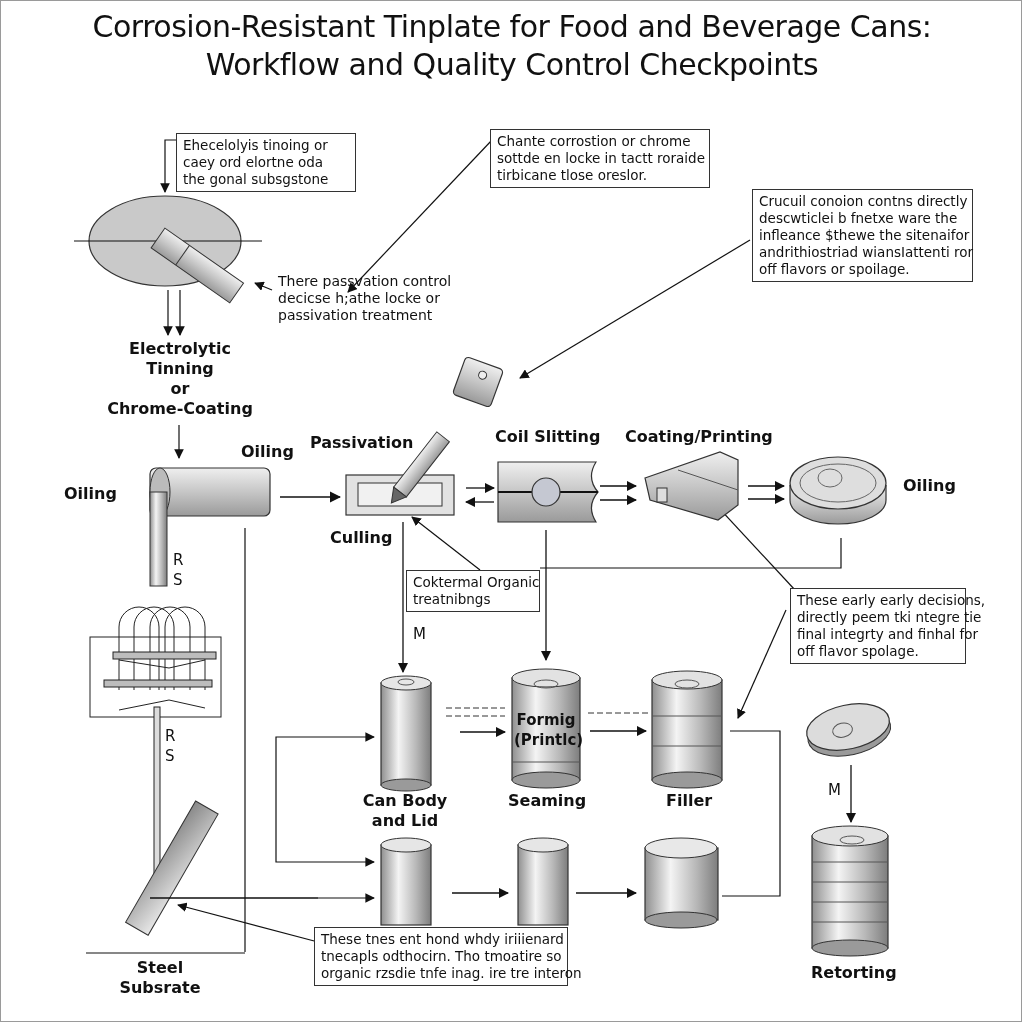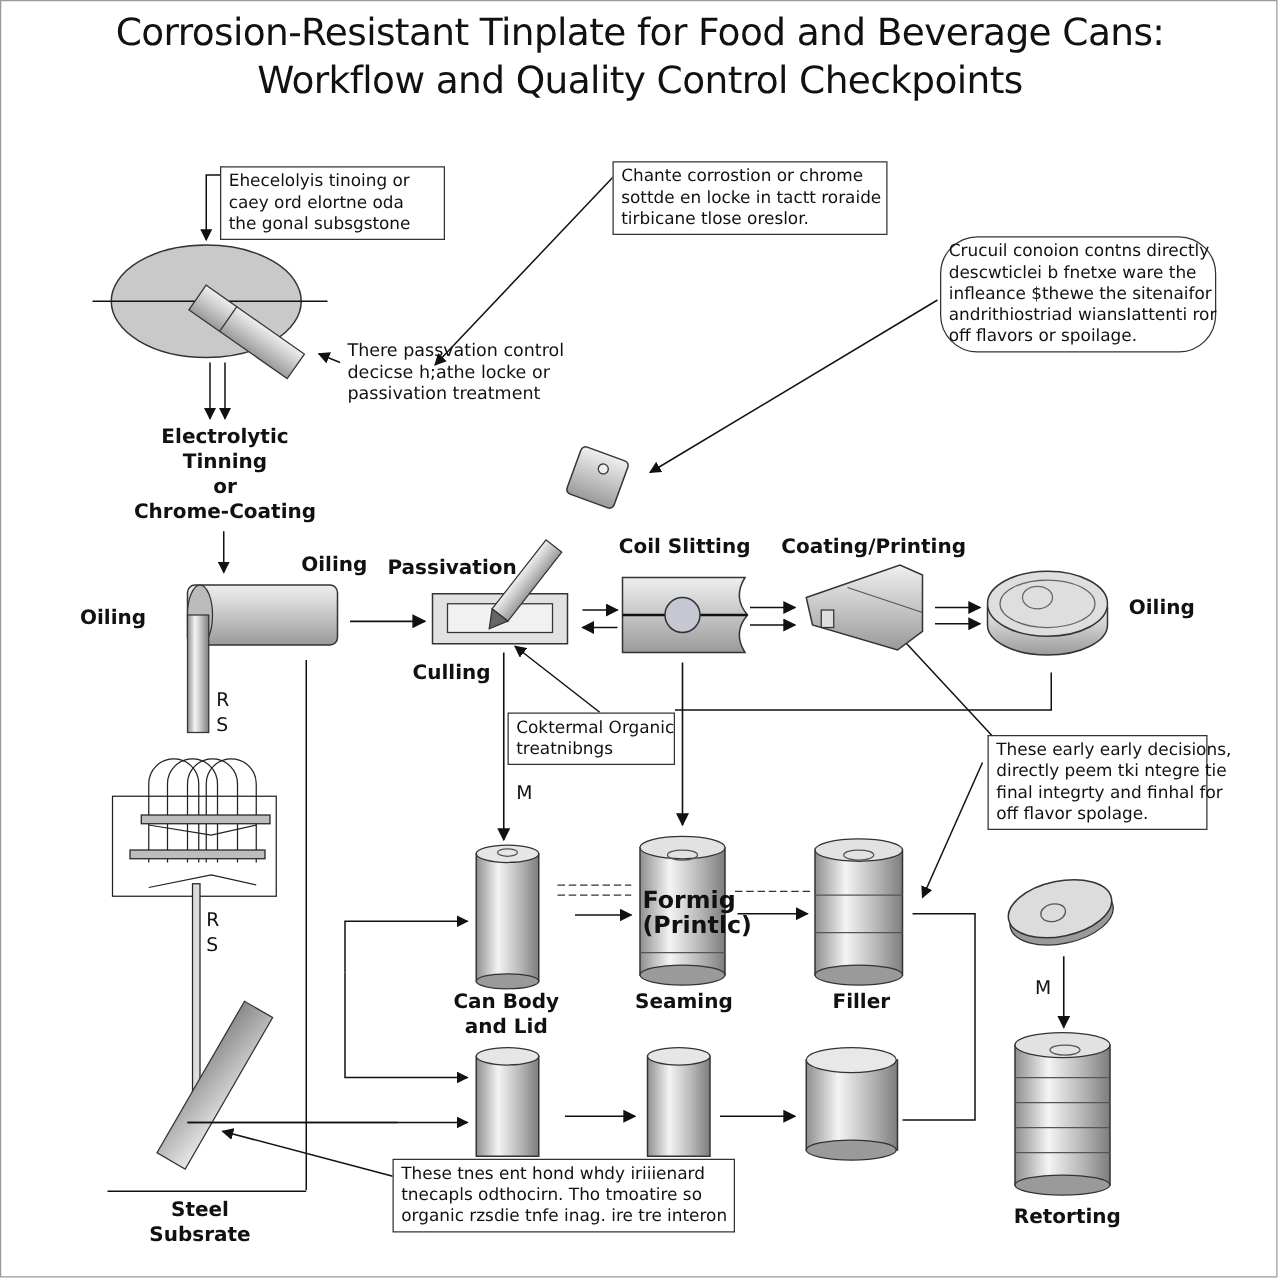--- a/index.html
+++ b/index.html
@@ -212,21 +212,21 @@
   <div>caey ord elortne oda</div>
   <div>the gonal subsgstone</div>
 </div>
 
 <div class="box" style="left:490px; top:129px; width:220px;">
   <div>Chante corrostion or chrome</div>
   <div>sottde en locke in tactt roraide</div>
   <div>tirbicane tlose oreslor.</div>
 </div>
 
-<div class="box" style="left:752px; top:189px; width:221px;border-radius:30px;">
+<div class="box" style="left:752px; top:189px; width:221px;">
   <div>Crucuil conoion contns directly</div>
   <div>descwticlei b fnetxe ware the</div>
   <div>infleance $thewe the sitenaifor</div>
   <div>andrithiostriad wiansIattenti ror</div>
   <div>off flavors or spoilage.</div>
 </div>
 
 <div class="plain" style="left:278px; top:273px;">
   <div>There passvation control</div>
   <div>decicse h;athe locke or</div>
@@ -238,47 +238,47 @@
   <div>treatnibngs</div>
 </div>
 
 <div class="box" style="left:790px; top:588px; width:176px;">
   <div>These early early decisions,</div>
   <div>directly peem tki ntegre tie</div>
   <div>final integrty and finhal for</div>
   <div>off flavor spolage.</div>
 </div>
 
-<div class="box" style="left:314px; top:927px; width:274px;">
+<div class="box" style="left:314px; top:927px; width:254px;">
   <div>These tnes ent hond whdy iriiienard</div>
   <div>tnecapls odthocirn. Tho tmoatire so</div>
   <div>organic rzsdie tnfe inag. ire tre interon</div>
 </div>
 
 <div class="label" style="left:100px; top:339px; width:160px;">
   <div>Electrolytic</div>
   <div>Tinning</div>
   <div>or</div>
   <div>Chrome-Coating</div>
 </div>
 
 <div class="label" style="left:64px; top:484px;">Oiling</div>
 <div class="label" style="left:241px; top:442px;">Oiling</div>
-<div class="label" style="left:310px; top:444px;text-align:right;">Passivation</div>
+<div class="label" style="left:310px; top:433px;text-align:right;">Passivation</div>
 <div class="label" style="left:330px; top:528px;">Culling</div>
 <div class="label" style="left:495px; top:427px;">Coil Slitting</div>
 <div class="label" style="left:625px; top:427px;">Coating/Printing</div>
 <div class="label" style="left:903px; top:476px;">Oiling</div>
 
 <div class="label" style="left:350px; top:791px; width:110px;">
   <div>Can Body</div>
   <div>and Lid</div>
 </div>
 <div class="label" style="left:508px; top:791px;">Seaming</div>
-<div class="label" style="left:514px; top:710px; width:64px; font-size:19px; line-height:20px;">
+<div class="label" style="left:514px; top:710px; width:64px; font-size:15px; line-height:20px;">
   <div>Formig</div>
   <div>(Printlc)</div>
 </div>
 <div class="label" style="left:666px; top:791px;">Filler</div>
 <div class="label" style="left:811px; top:963px;">Retorting</div>
 <div class="label" style="left:110px; top:958px; width:100px;text-align:center;">
   <div>Steel</div>
   <div>Subsrate</div>
 </div>
 

